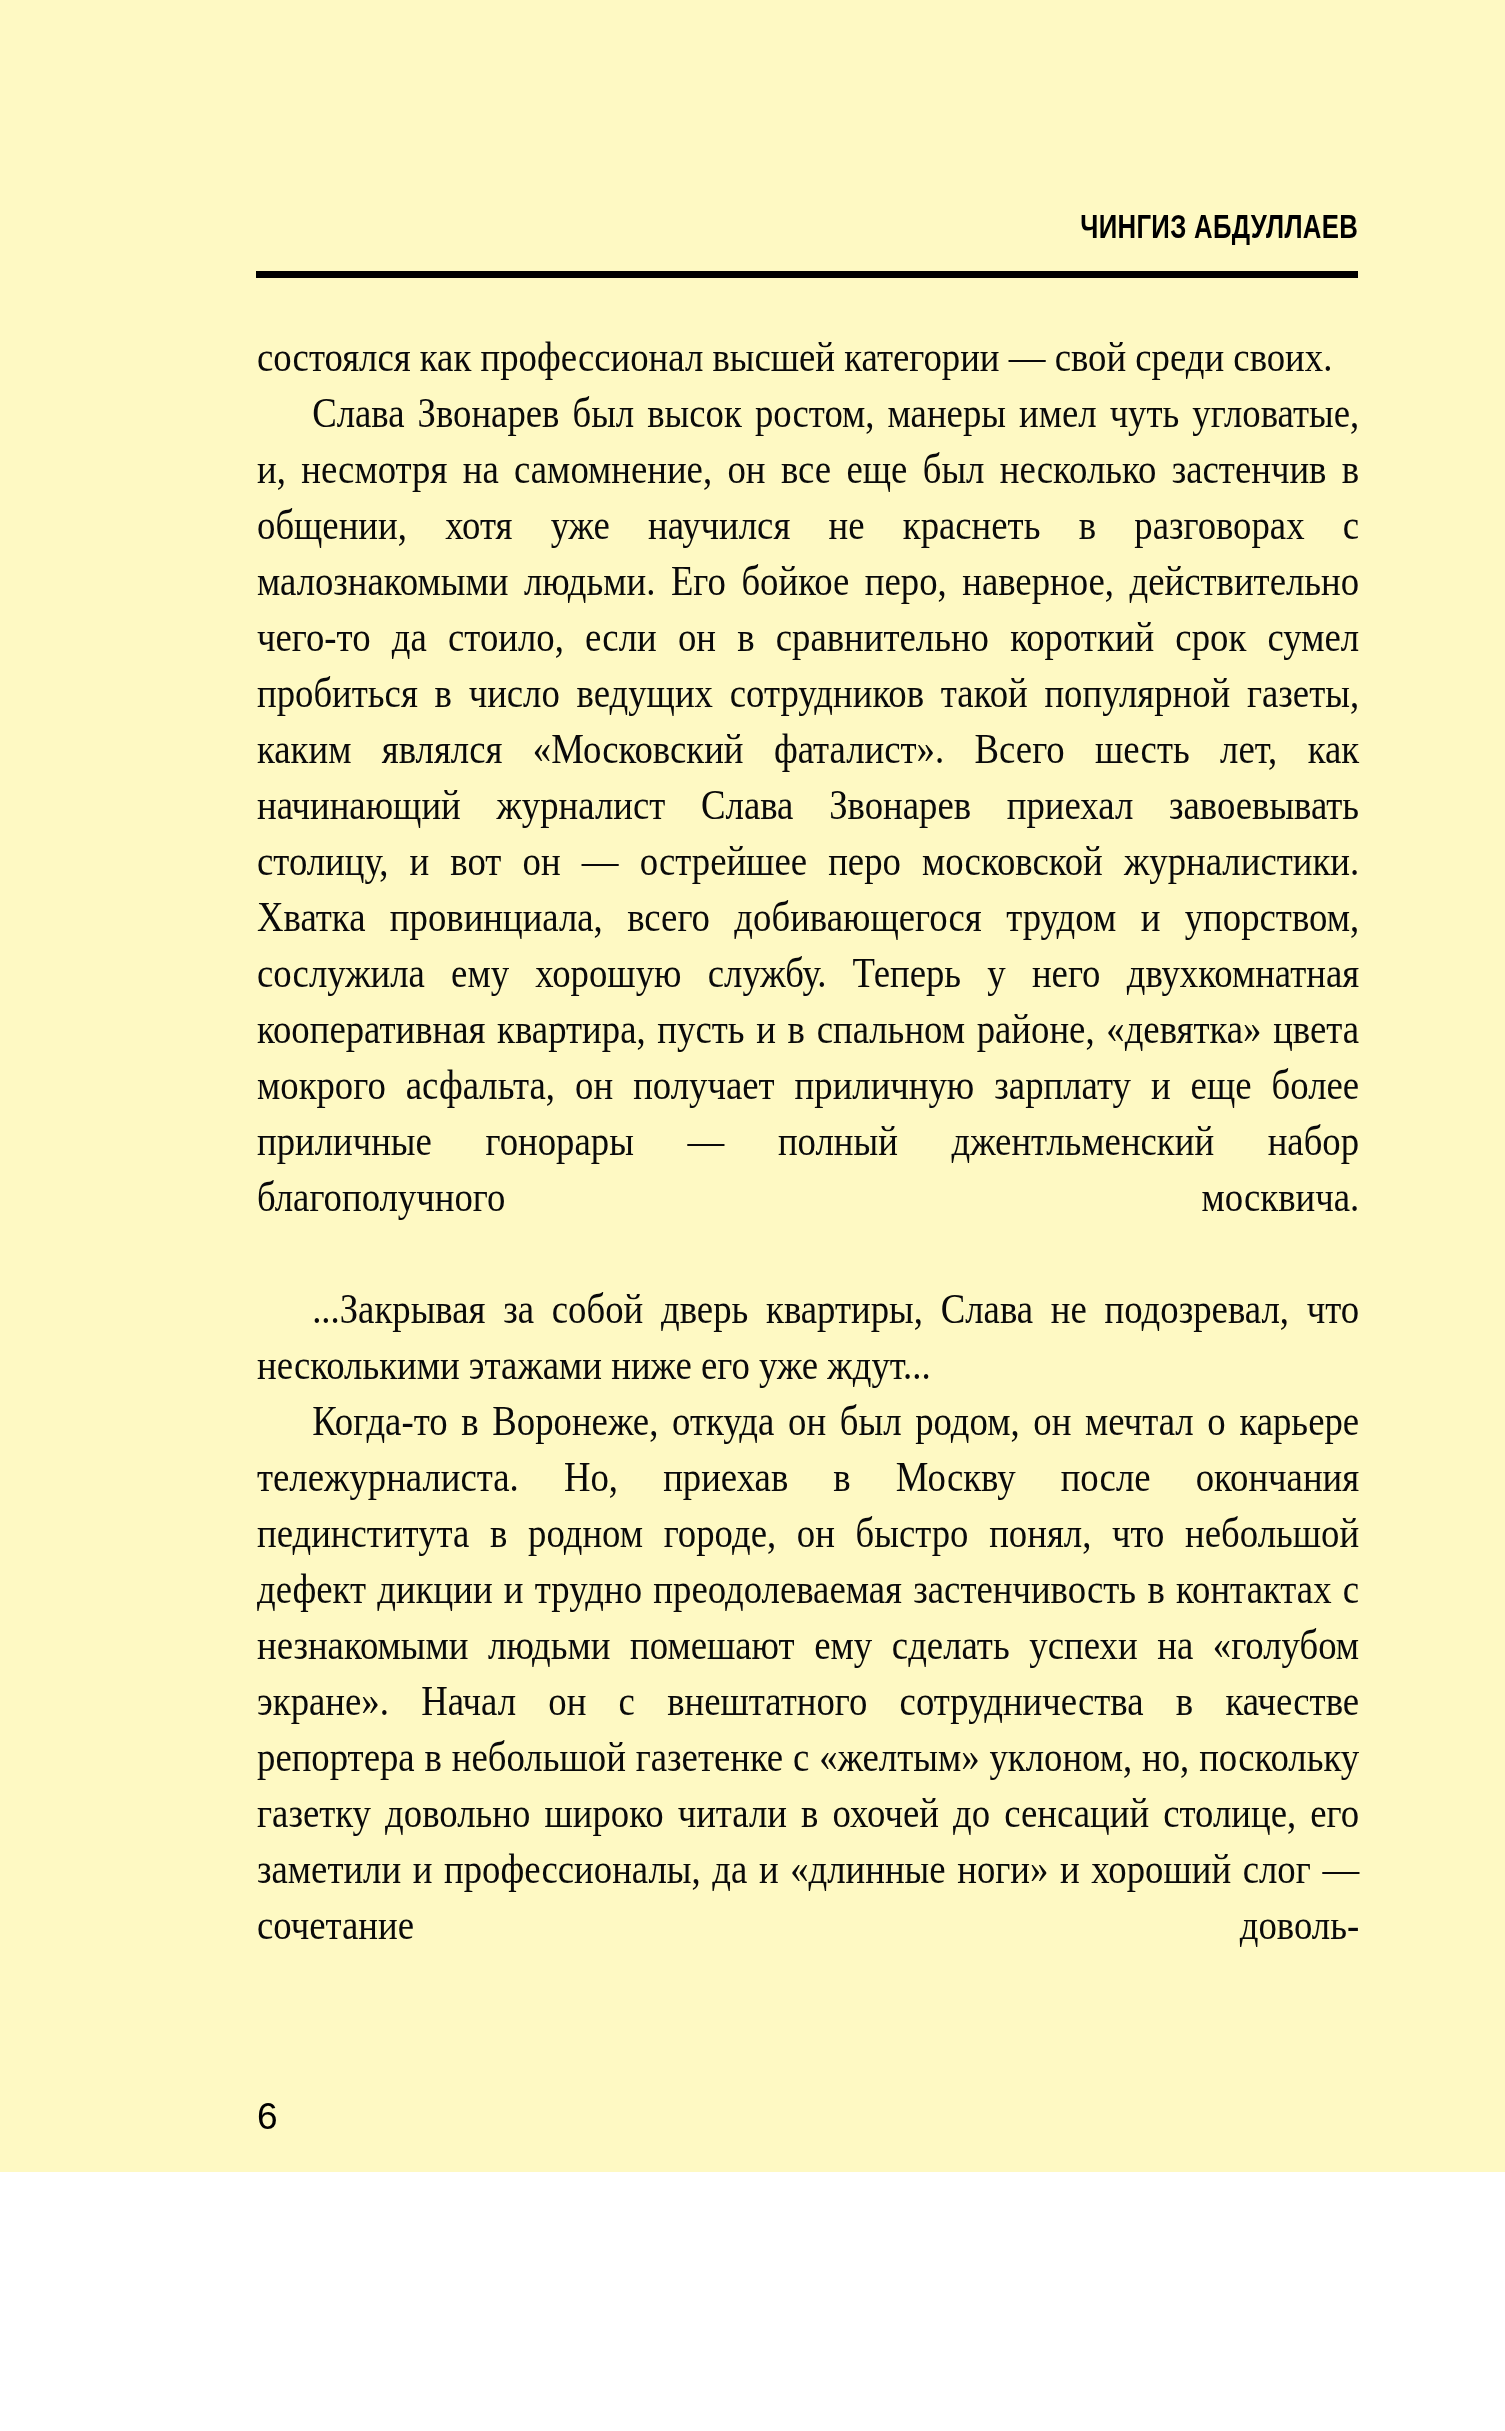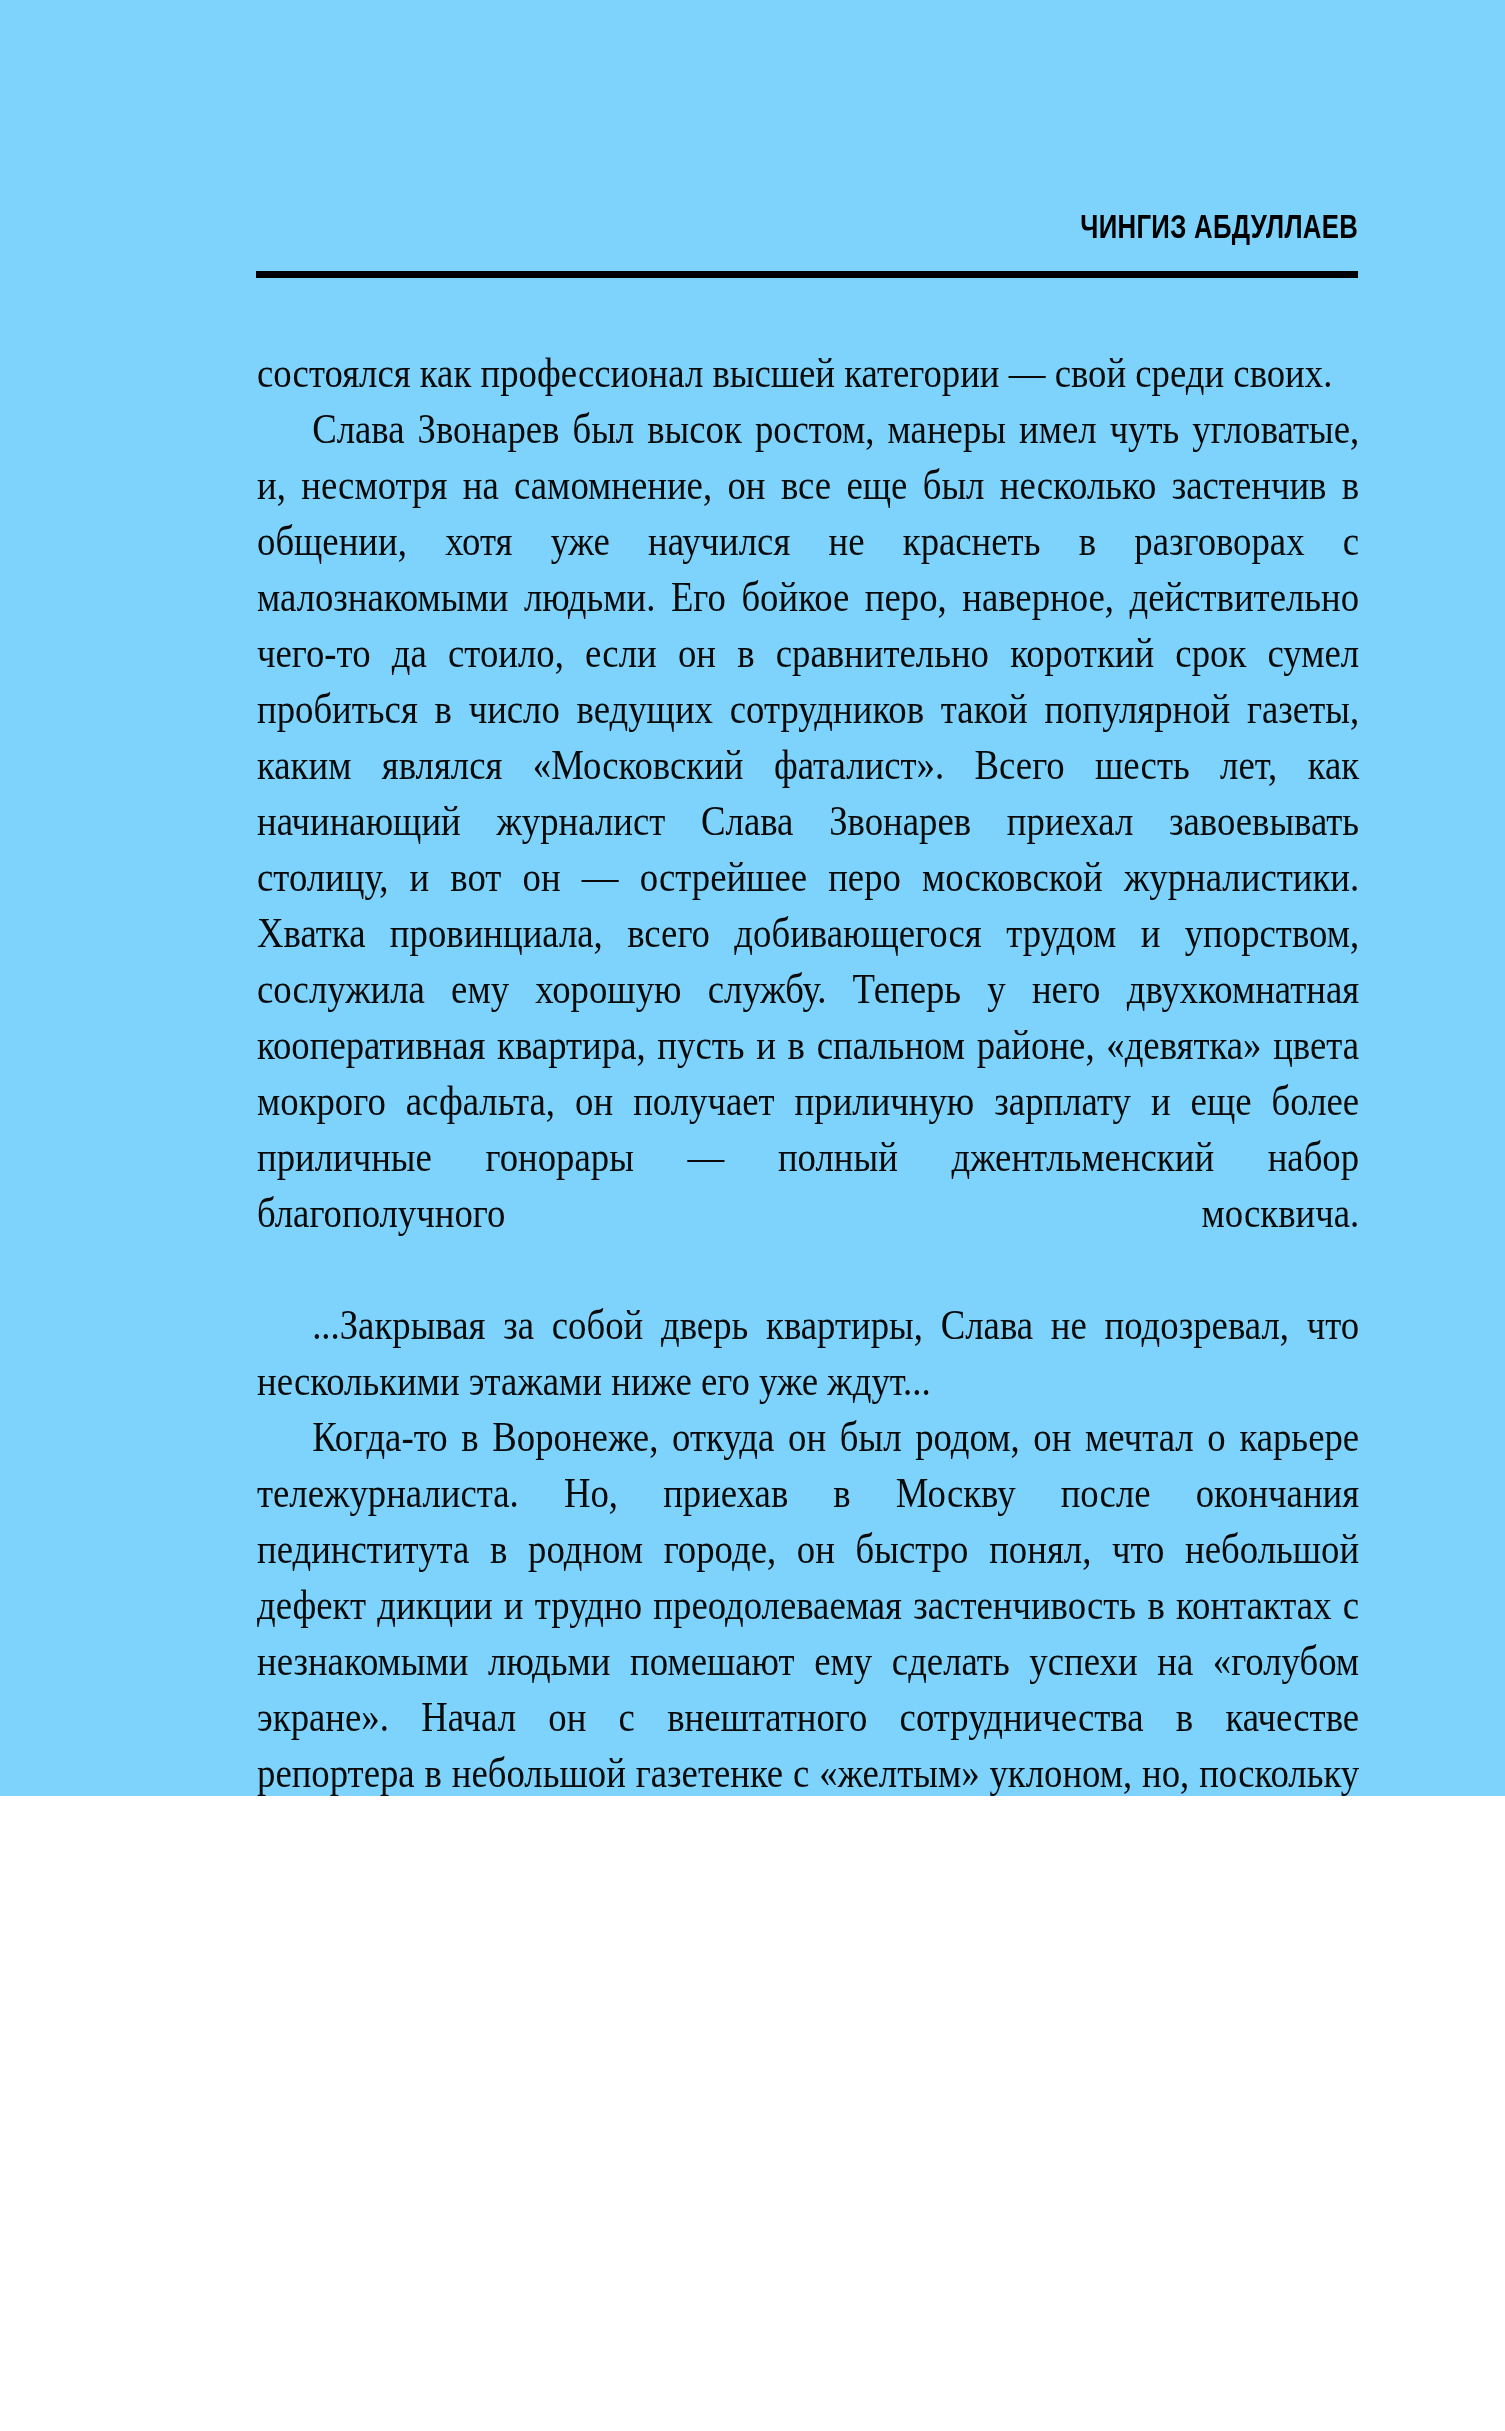--- a/index.html
+++ b/index.html
@@ -10,22 +10,22 @@
   }
 
   body {
     font-family: "Liberation Serif", "DejaVu Serif", serif;
     color: #000000;
   }
 
   .page {
     position: relative;
     width: 1506px;
-    height: 1796px;
-    background: #7dd3fc;
+    height: 2172px;
+    background: #fef9c3;
     overflow: hidden;
     box-sizing: border-box;
   }
 
   
   .running-head {
     position: absolute;
     left: 257px;
     right: 148px;
     top: 192px;
@@ -55,21 +55,20 @@
     height: 6.9px;
     background: #000000;
   }
 
   
   .text-block {
     position: absolute;
     left: 257px;
     top: 329px;
     width: 1102px;
-    margin-top: 16px;
   }
 
   .para {
     margin: 0;
     font-size: 42px;
     line-height: 56px;
     text-align: justify;
     text-justify: inter-word;
     color: #0a0a0a;
     transform: scaleX(0.875);

